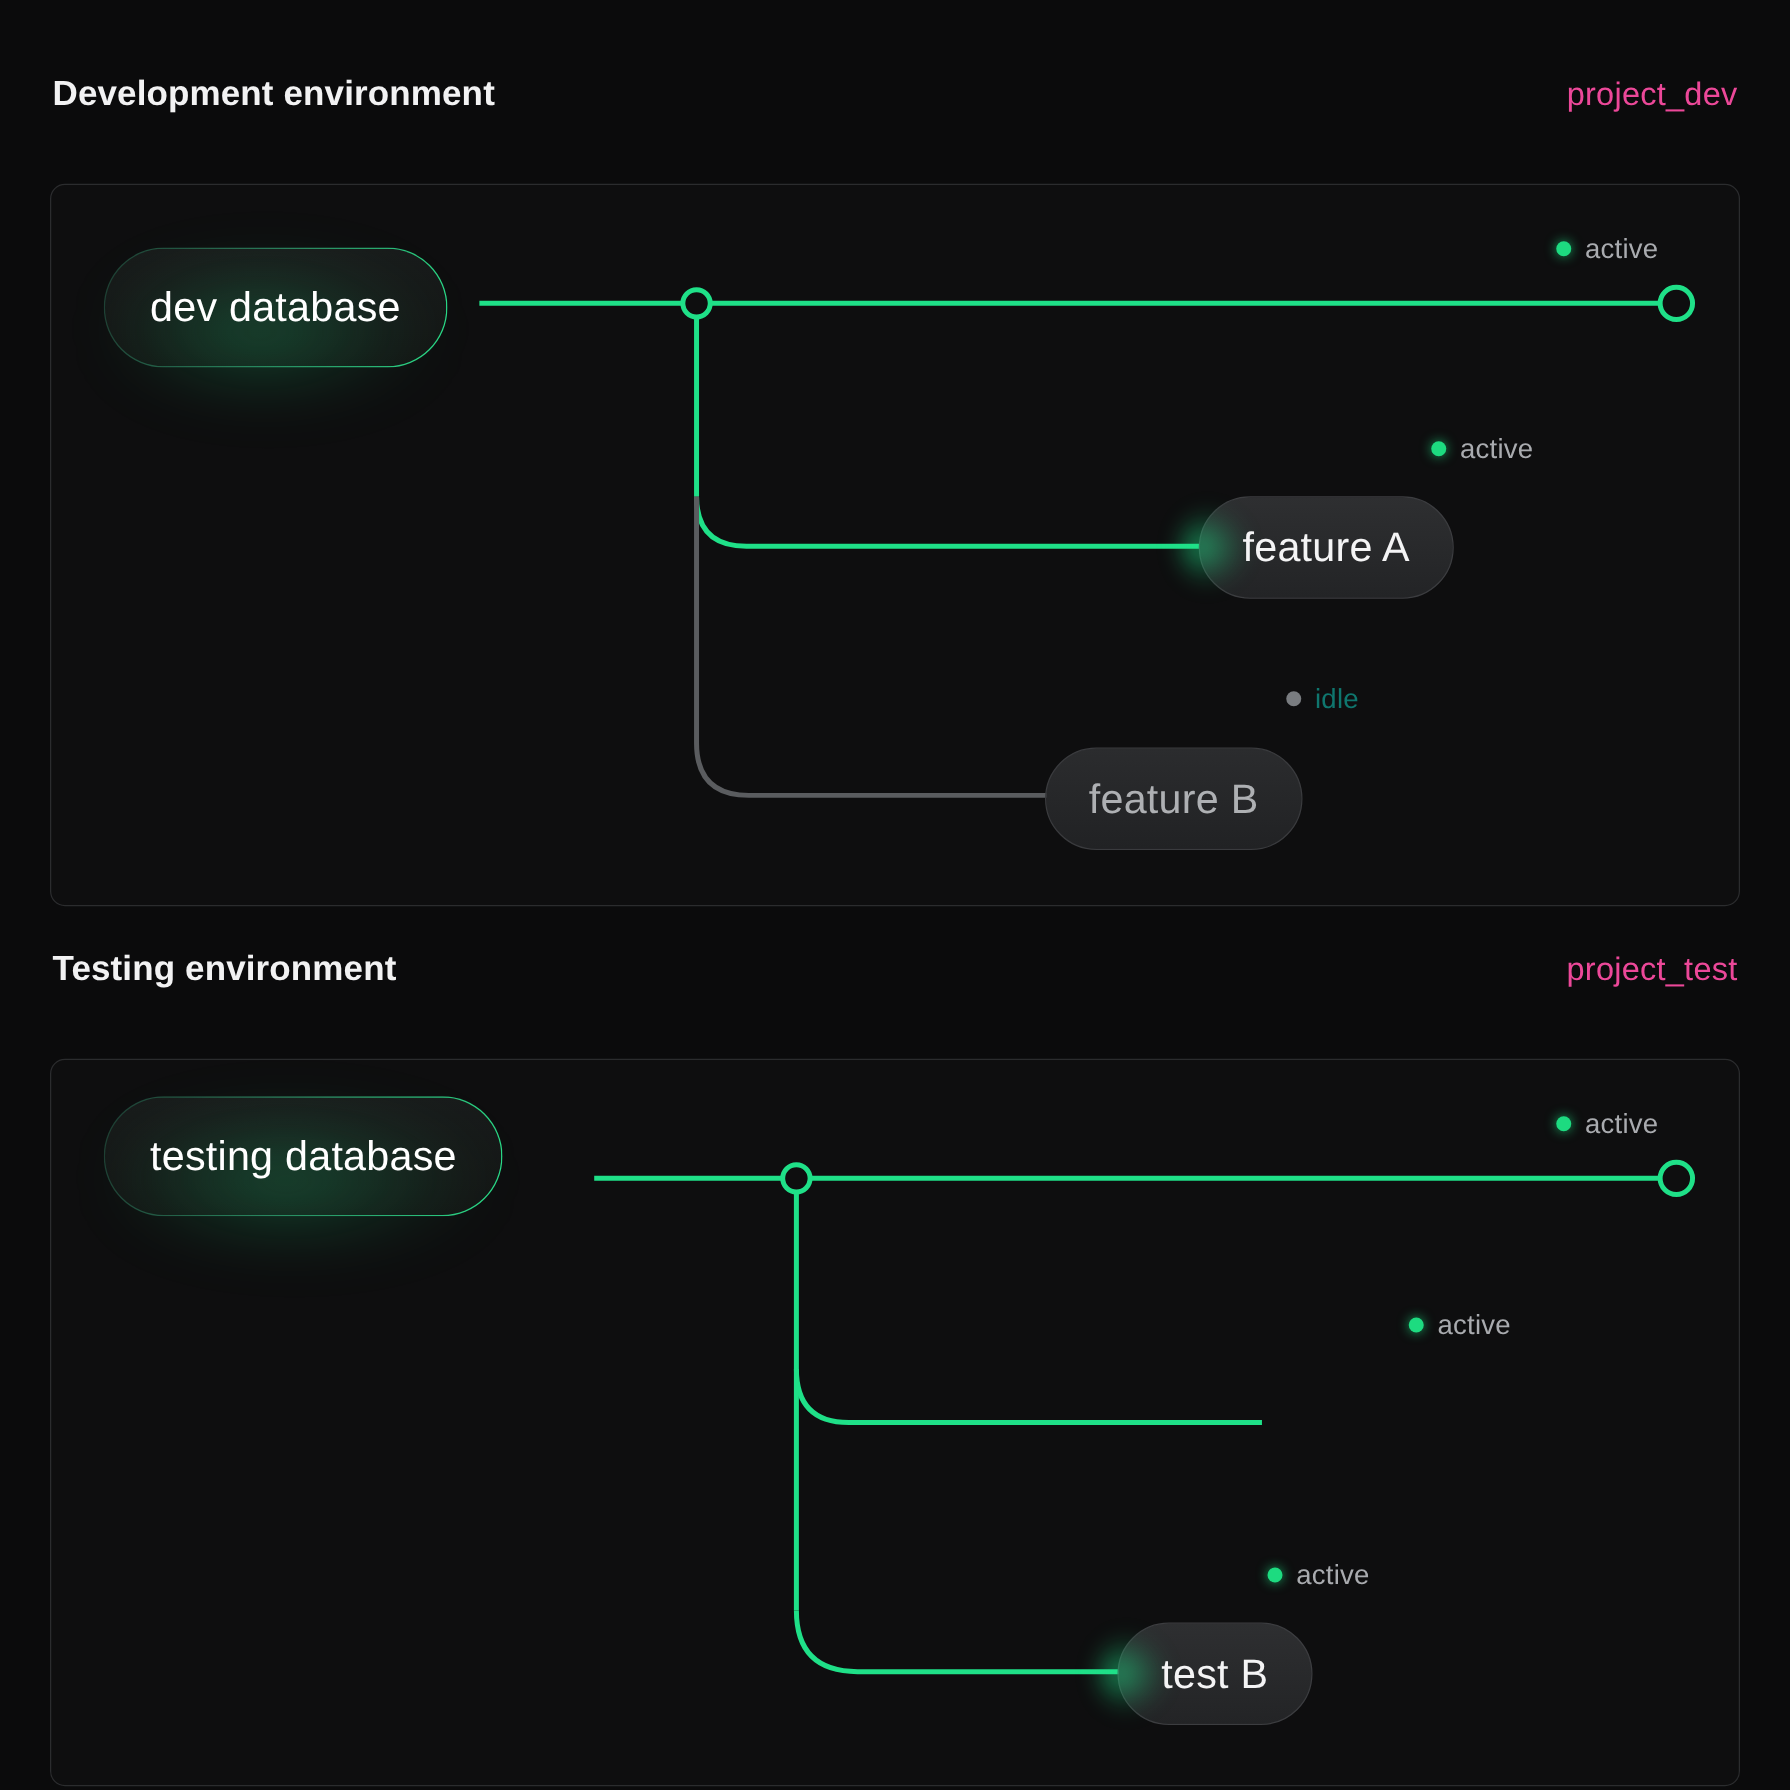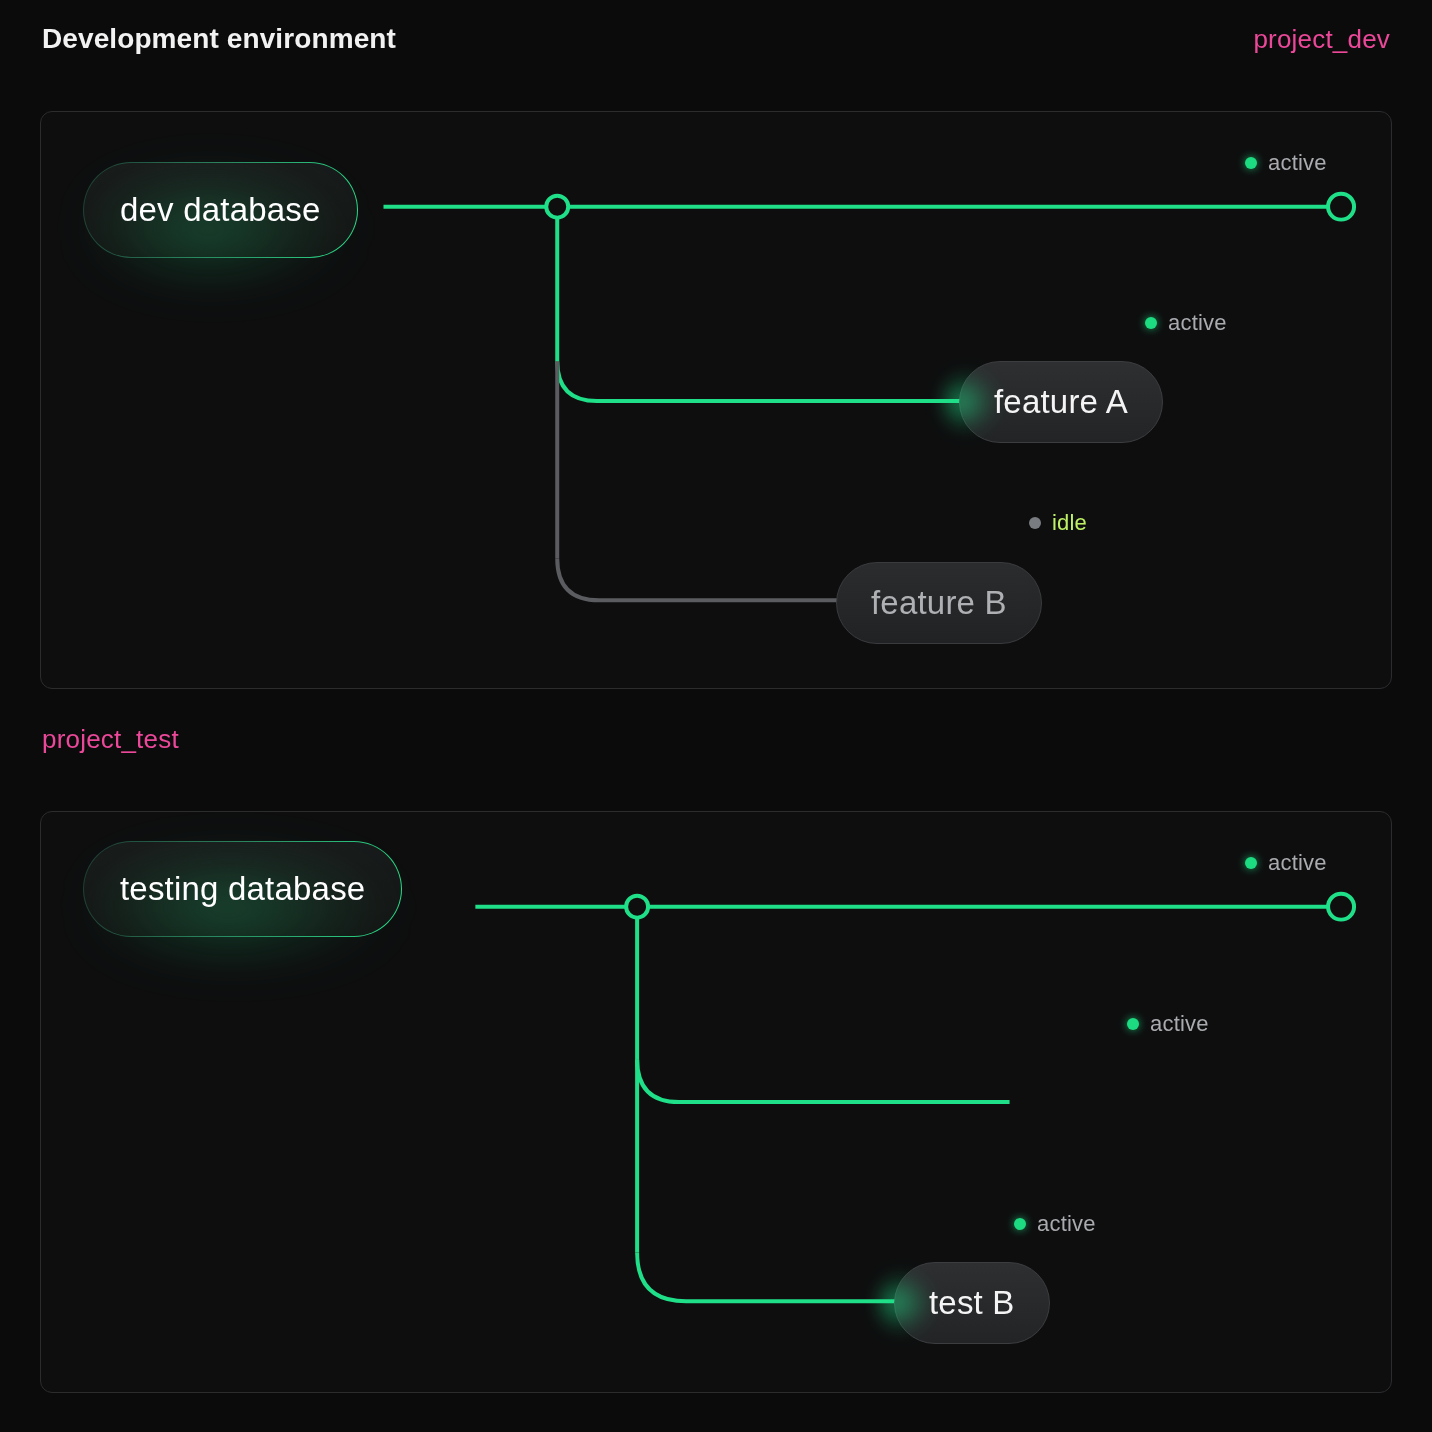--- a/index.html
+++ b/index.html
@@ -13,21 +13,21 @@
   }
 
   .page {
     position: relative;
     width: 1432px;
     height: 1432px;
     background: #0b0b0c;
   }
 
   
-  .section { position: absolute; left: 0; width: 1432px; }
+  .section { position: absolute; left: 0; width: 1432px; margin-top: 36px; }
   #section-dev  { top: 0px; }
   #section-test { top: 700px; }
 
   .section-header {
     position: relative;
     height: 78px;
     padding: 0 42px;
     display: flex;
     align-items: center;
     justify-content: space-between;
@@ -169,21 +169,21 @@
     background: #1ddb80;
     box-shadow: 0 0 9px rgba(29,219,128,0.75);
   }
   .status-dot.idle { background: #797c80; }
   .status-text {
     font-size: 22px;
     font-weight: 400;
     letter-spacing: 0.2px;
   }
   .status-text.active { color: #a9abaf; }
-  .status-text.idle   { color: #bef264; }
+  .status-text.idle   { color: #0f766e; }
 </style>
 </head>
 <body>
 
 <div class="page">
 
   <section class="section" id="section-dev">
 
     <div class="section-header">
       <div class="section-title">Development environment</div>
@@ -233,20 +233,21 @@
         <span class="status-dot idle"></span>
         <span class="status-text idle">idle</span>
       </div>
 
     </div>
   </section>
 
   <section class="section" id="section-test">
 
     <div class="section-header">
+      <div class="section-title">Testing environment</div>
       <div class="section-tag">project_test</div>
     </div>
 
     <div class="canvas-card">
 
       <svg class="wire-layer" viewBox="0 0 1352 582" preserveAspectRatio="none">
 
         <path d="M 435 95 L 1302 95" stroke="#1fe088" stroke-width="4" fill="none"></path>
 
         <path d="M 597 95 L 597 248" stroke="#1fe088" stroke-width="4" fill="none"></path>

